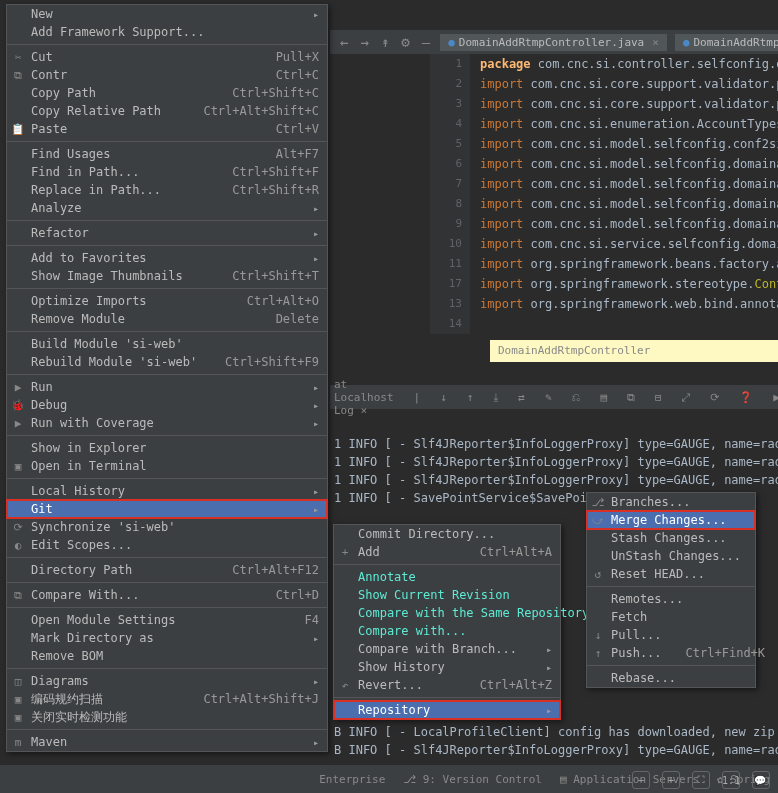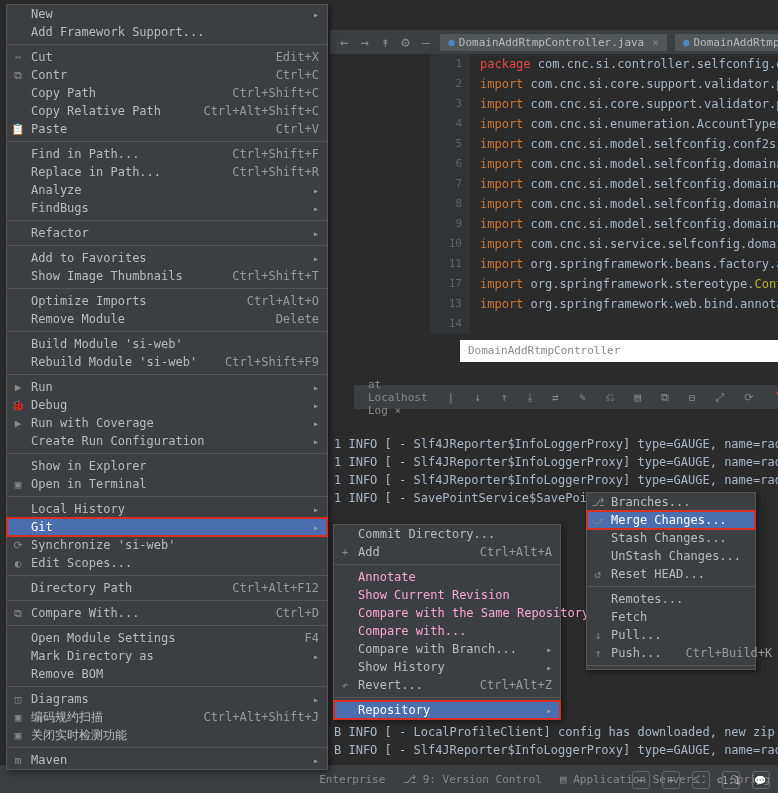--- a/index.html
+++ b/index.html
@@ -69,55 +69,54 @@
 }
 .code-lines {
   position: absolute;
   left: 150px;
   top: 0;
   right: 0;
   font-size: 12px;
   line-height: 20px;
   white-space: nowrap;
 }
-.kw-package { color: #ef4444; }
+.kw-package { color: #fdba74; font-weight: bold; }
 .kw-import { color: #cc7832; }
 .pkg-path { color: #a9b7c6; }
 .pkg-ann { color: #bbb529; }
 .breadcrumb-bar {
   position: absolute;
   top: 340px;
-  left: 460px;
+  left: 490px;
   right: 0;
   height: 22px;
-  background: #ffffff;
+  background: #fef9c3;
   color: #888;
   font-size: 11px;
   padding: 4px 8px;
 }
 .log-panel {
   position: absolute;
   top: 385px;
   left: 330px;
   right: 0;
   bottom: 30px;
   background: #2b2b2b;
 }
 .log-toolbar {
   position: absolute;
   top: 0; left: 0; right: 0;
   height: 24px;
   background: #3c3f41;
   display: flex;
   align-items: center;
-  padding-left: 14px;
+  padding-left: 4px;
   gap: 20px;
   color: #888;
   font-size: 11px;
-  margin-left: 24px;
 }
 .log-content {
   position: absolute;
   top: 50px;
   left: 0; right: 0;
   font-size: 12px;
   line-height: 18px;
   color: #a9b7c6;
   white-space: nowrap;
   padding-left: 4px;
@@ -176,21 +175,21 @@
   text-align: center;
   color: #888;
   font-size: 11px;
 }
 .menu-item.highlight-red {
   outline: 2px solid #d93025;
   outline-offset: -1px;
   background: #4b6eaf;
   color: #fff;
 }
-.menu-item.disabled { color: #f9a8d4; }
+.menu-item.disabled { color: #5eead4; }
 
 .menu1 { top: 4px; left: 6px; width: 322px; }
 .menu2 { top: 524px; left: 333px; width: 228px; }
 .menu3 { top: 492px; left: 586px; width: 170px; }
 
 .zoom-controls {
   position: absolute;
   bottom: 4px;
   right: 8px;
   display: flex;
@@ -340,21 +339,21 @@
       <span>New</span>
       <span class="sub-arrow"></span>
     </div>
     <div class="menu-item">
       <span>Add Framework Support...</span>
     </div>
     <div class="menu-sep"></div>
     <div class="menu-item">
       <span class="mi-icon">✂</span>
       <span>Cut</span>
-      <span class="shortcut">Edit+X</span>
+      <span class="shortcut">Pull+X</span>
     </div>
     <div class="menu-item">
       <span class="mi-icon">⧉</span>
       <span>Contr</span>
       <span class="shortcut">Ctrl+C</span>
     </div>
     <div class="menu-item">
       <span>Copy Path</span>
       <span class="shortcut">Ctrl+Shift+C</span>
     </div>
@@ -362,35 +361,35 @@
       <span>Copy Relative Path</span>
       <span class="shortcut">Ctrl+Alt+Shift+C</span>
     </div>
     <div class="menu-item">
       <span class="mi-icon">📋</span>
       <span>Paste</span>
       <span class="shortcut">Ctrl+V</span>
     </div>
     <div class="menu-sep"></div>
     <div class="menu-item">
+      <span>Find Usages</span>
+      <span class="shortcut">Alt+F7</span>
+    </div>
+    <div class="menu-item">
       <span>Find in Path...</span>
       <span class="shortcut">Ctrl+Shift+F</span>
     </div>
     <div class="menu-item">
       <span>Replace in Path...</span>
       <span class="shortcut">Ctrl+Shift+R</span>
     </div>
     <div class="menu-item with-arrow">
       <span>Analyze</span>
       <span class="sub-arrow"></span>
     </div>
-    <div class="menu-item with-arrow">
-      <span>FindBugs</span>
-      <span class="sub-arrow"></span>
-    </div>
     <div class="menu-sep"></div>
     <div class="menu-item with-arrow">
       <span>Refactor</span>
       <span class="sub-arrow"></span>
     </div>
     <div class="menu-sep"></div>
     <div class="menu-item with-arrow">
       <span>Add to Favorites</span>
       <span class="sub-arrow"></span>
     </div>
@@ -422,24 +421,20 @@
       <span class="sub-arrow"></span>
     </div>
     <div class="menu-item with-arrow">
       <span class="mi-icon">🐞</span>
       <span>Debug</span>
       <span class="sub-arrow"></span>
     </div>
     <div class="menu-item with-arrow">
       <span class="mi-icon">▶</span>
       <span>Run with Coverage</span>
-      <span class="sub-arrow"></span>
-    </div>
-    <div class="menu-item with-arrow">
-      <span>Create Run Configuration</span>
       <span class="sub-arrow"></span>
     </div>
     <div class="menu-sep"></div>
     <div class="menu-item">
       <span>Show in Explorer</span>
     </div>
     <div class="menu-item">
       <span class="mi-icon">▣</span>
       <span>Open in Terminal</span>
     </div>
@@ -574,16 +569,19 @@
     <div class="menu-item">
       <span>Fetch</span>
     </div>
     <div class="menu-item">
       <span class="mi-icon">↓</span>
       <span>Pull...</span>
     </div>
     <div class="menu-item">
       <span class="mi-icon">↑</span>
       <span>Push...</span>
-      <span class="shortcut">Ctrl+Build+K</span>
-    </div>
-    <div class="menu-sep"></div>
+      <span class="shortcut">Ctrl+Find+K</span>
+    </div>
+    <div class="menu-sep"></div>
+    <div class="menu-item">
+      <span>Rebase...</span>
+    </div>
   </div>
 
 </body></html>

